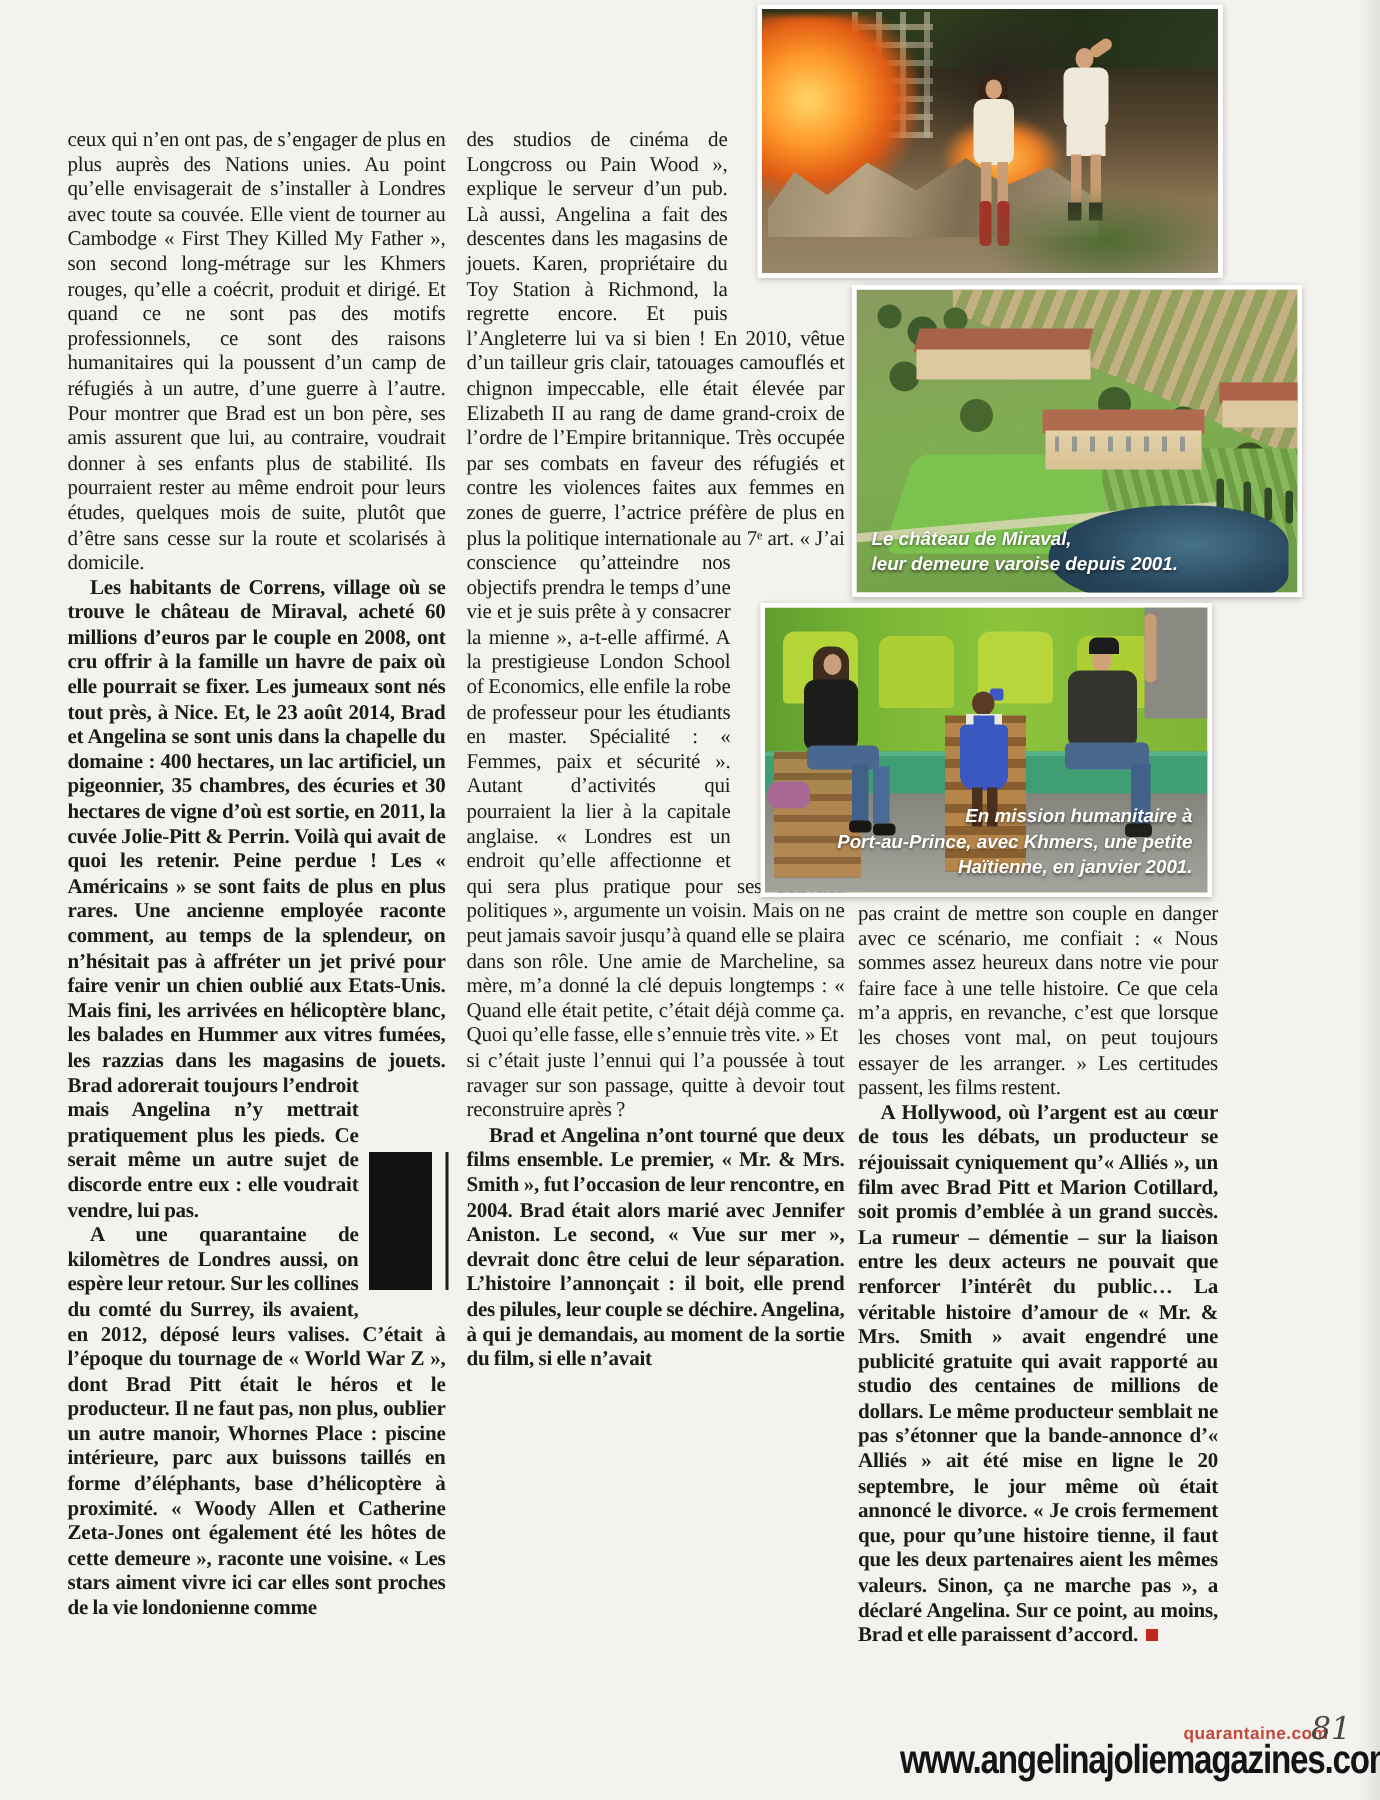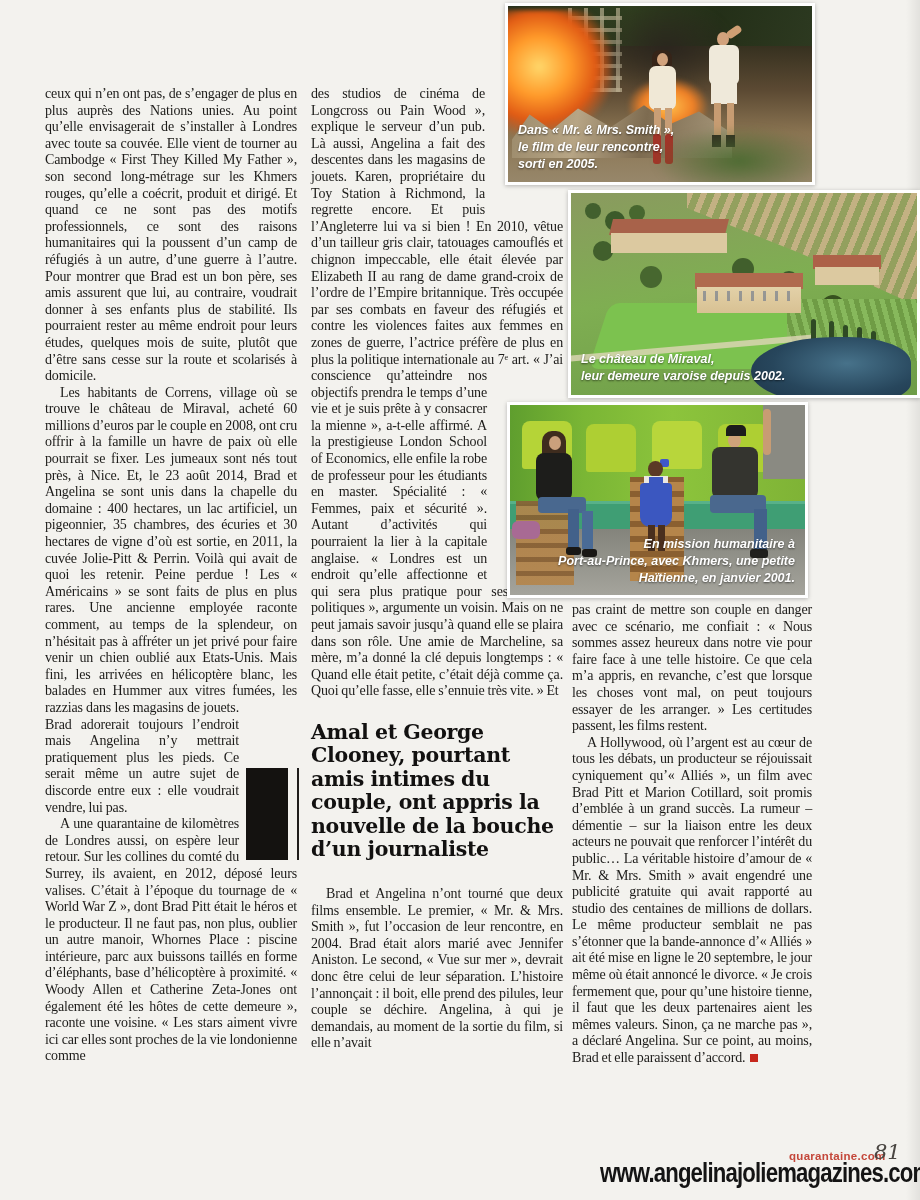--- a/index.html
+++ b/index.html
@@ -6,21 +6,21 @@
   body{width:920px;height:1200px;background:#dddcd8;font-family:"Liberation Serif",serif;}
   .page{position:relative;width:920px;height:1200px;background:#f3f2ee;overflow:hidden;}
   .page::after{content:"";position:absolute;top:0;right:0;width:14px;height:100%;
     background:linear-gradient(90deg,rgba(0,0,0,0) 0%,rgba(0,0,0,.07) 100%);pointer-events:none;}
   .abs{position:absolute;}
 
   
   .col{position:absolute;z-index:1;color:#1c1b19;font-size:14px;line-height:16.6px;
        letter-spacing:-0.15px;word-spacing:-0.4px;}
   .col p{margin:0;text-align:justify;}
-  .ind{text-indent:15px;}
+  .ind{text-indent:15px;font-weight:bold;}
   .col1{left:45px;top:86px;width:252px;}
   .col2{left:311px;top:86px;width:252px;}
   .col3{left:572px;top:602px;width:240px;}
   .shim{float:right;}
   .shimA{width:78px;height:118px;}
   .shimB{width:76px;height:215px;clear:right;}
   .shimC{width:58px;height:150px;}
 
   .pullquote{font-family:"DejaVu Serif",serif;font-weight:700;color:#121110;
     font-size:20.5px;line-height:23.5px;letter-spacing:-0.3px;text-align:left;
@@ -73,21 +73,21 @@
   .p1-pitt .arm{left:22px;top:-4px;width:16px;height:8px;background:#cf9f74;border-radius:4px;transform:rotate(-35deg);}
   .p1-pitt .tee{left:5px;top:13px;width:30px;height:40px;background:#efe9da;border-radius:6px;}
   .p1-pitt .shorts{left:7px;top:52px;width:26px;height:20px;background:#efe9da;}
   .p1-pitt .leg1{left:10px;top:71px;width:7px;height:34px;background:#c79c72;}
   .p1-pitt .leg2{left:23px;top:71px;width:7px;height:34px;background:#c79c72;}
   .p1-pitt .shoe1{left:8px;top:103px;width:9px;height:12px;background:#2d261e;}
   .p1-pitt .shoe2{left:22px;top:103px;width:9px;height:12px;background:#2d261e;}
   .cap-smith{left:10px;top:116px;}
 
   
-  .ph-miraval{left:568px;top:190px;width:352px;height:208px;
+  .ph-miraval{left:568px;top:190px;width:300px;height:208px;
     background:linear-gradient(170deg,#8a9a5f 0%,#7fae52 45%,#6d9c47 100%);}
   .p2-groves{right:0;top:0;width:230px;height:128px;
     background:repeating-linear-gradient(112deg,#c3b183 0 6px,#93a05e 6px 13px);
     clip-path:polygon(14% 0,100% 0,100% 88%,48% 46%,0 12%,0 0);}
   .p2-trees{left:14px;top:10px;width:16px;height:16px;background:#42602e;border-radius:50%;
     box-shadow:22px 10px 0 2px #3c5a2a,44px 2px 0 #47672f,88px 26px 0 4px #3c5a2a,
       150px 58px 0 3px #415f2c,196px 70px 0 2px #3c5a2a,58px 66px 0 3px #47672f,
       10px 40px 0 2px #415f2c,240px 96px 0 4px #37511f,120px 92px 0 3px #3c5a2a;}
   .p2-bldg{background:#dcc9a0;}
   .p2-b1w{left:40px;top:40px;width:116px;height:20px;}
@@ -190,45 +190,40 @@
       <div class="arm"></div>
         <div class="face"></div>
         <div class="tee"></div>
         <div class="shorts"></div>
       <div class="leg1"></div>
         <div class="leg2"></div>
         <div class="shoe1"></div>
         <div class="shoe2"></div>
     </div>
     <div class="abs p1-foliage"></div>
-    <div class="cap cap-smith">
-      <span>Dans « Mr. &amp; Mrs. Smith »,</span>
-      <span>le film de leur rencontre,</span>
-      <span>sorti en 2005.</span>
-    </div>
   </div>
 
   <div class="photo ph-miraval">
     <div class="abs p2-groves"></div>
     <div class="abs p2-trees"></div>
     <div class="abs p2-bldg p2-b1r"></div>
     <div class="abs p2-bldg p2-b1w"></div>
     <div class="abs p2-lawn"></div>
     <div class="abs p2-vines"></div>
     <div class="abs p2-bldg p2-b2r"></div>
     <div class="abs p2-bldg p2-b2w"></div>
     <div class="abs p2-win"></div>
     <div class="abs p2-bldg p2-b3r"></div>
     <div class="abs p2-bldg p2-b3w"></div>
     <div class="abs p2-path"></div>
     <div class="abs p2-cyp"></div>
     <div class="abs p2-pond"></div>
     <div class="cap cap-miraval">
       <span>Le château de Miraval,</span>
-      <span>leur demeure varoise depuis 2002.</span>
+      <span>leur demeure varoise depuis 2001.</span>
     </div>
   </div>
 
   <div class="photo ph-haiti">
     <div class="abs p3-chairs"></div>
     <div class="abs p3-bench"></div>
     <div class="abs p3-ground"></div>
     <div class="abs p3-wchair1"></div>
     <div class="abs p3-wchair2"></div>
     <div class="abs p3-cushion"></div>
@@ -272,21 +267,21 @@
   <div class="abs vrule"></div>
 
   <div class="col col1">
     <p><span>ceux qui n’en ont pas, de s’engager de plus en plus auprès des Nations unies. Au point qu’elle envisagerait de s’installer à Londres avec toute sa couvée. Elle vient de tourner au Cambodge « First They Killed My Father », son second long-métrage sur les Khmers rouges, qu’elle a coécrit, produit et dirigé. Et quand ce ne sont pas des motifs professionnels, ce sont des raisons humanitaires qui la poussent d’un camp de réfugiés à un autre, d’une guerre à l’autre. Pour montrer que Brad est un bon père, ses amis assurent que lui, au contraire, voudrait donner à ses enfants plus de stabilité. Ils pourraient rester au même endroit pour leurs études, quelques mois de suite, plutôt que d’être sans cesse sur la route et scolarisés à domicile.</span></p>
     <p class="ind"><span>Les habitants de Correns, village où se trouve le château de Miraval, acheté 60 millions d’euros par le couple en 2008, ont cru offrir à la famille un havre de paix où elle pourrait se fixer. Les jumeaux sont nés tout près, à Nice. Et, le 23 août 2014, Brad et Angelina se sont unis dans la chapelle du domaine : 400 hectares, un lac artificiel, un pigeonnier, 35 chambres, des écuries et 30 hectares de vigne d’où est sortie, en 2011, la cuvée Jolie-Pitt &amp; Perrin. Voilà qui avait de quoi les retenir. Peine perdue ! Les « Américains » se sont faits de plus en plus rares. Une ancienne employée raconte comment, au temps de la splendeur, on n’hésitait pas à affréter un jet privé pour faire venir un chien oublié aux Etats-Unis. Mais fini, les arrivées en hélicoptère blanc, les balades en Hummer aux vitres fumées, les razzias dans les magasins de jouets. </span><span class="shim shimC"></span><span>Brad adorerait toujours l’endroit mais Angelina n’y mettrait pratiquement plus les pieds. Ce serait même un autre sujet de discorde entre eux : elle voudrait vendre, lui pas.</span></p>
     <p class="ind"><span>A une quarantaine de kilomètres de Londres aussi, on espère leur retour. Sur les collines du comté du Surrey, ils avaient, en 2012, déposé leurs valises. C’était à l’époque du tournage de « World War Z », dont Brad Pitt était le héros et le producteur. Il ne faut pas, non plus, oublier un autre manoir, Whornes Place : piscine intérieure, parc aux buissons taillés en forme d’éléphants, base d’hélicoptère à proximité. « Woody Allen et Catherine Zeta-Jones ont également été les hôtes de cette demeure », raconte une voisine. « Les stars aiment vivre ici car elles sont proches de la vie londonienne comme</span></p>
   </div>
 
   <div class="col col2">
     <p><span class="shim shimA"></span><span>des studios de cinéma de Longcross ou Pain Wood », explique le serveur d’un pub. Là aussi, Angelina a fait des descentes dans les magasins de jouets. Karen, propriétaire du Toy Station à Richmond, la regrette encore. Et puis l’Angleterre lui va si bien ! En 2010, vêtue d’un tailleur gris clair, tatouages camouflés et chignon impeccable, elle était élevée par Elizabeth II au rang de dame grand-croix de l’ordre de l’Empire britannique. Très occupée par ses combats en faveur des réfugiés et contre les violences faites aux femmes en zones de guerre, l’actrice préfère de plus en plus la politique internationale au 7ᵉ art. « J’ai conscience </span><span class="shim shimB"></span><span>qu’atteindre nos objectifs prendra le temps d’une vie et je suis prête à y consacrer la mienne », a-t-elle affirmé. A la prestigieuse London School of Economics, elle enfile la robe de professeur pour les étudiants en master. Spécialité : « Femmes, paix et sécurité ». Autant d’activités qui pourraient la lier à la capitale anglaise. « Londres est un endroit qu’elle affectionne et qui sera plus pratique pour ses activités politiques », argumente un voisin. Mais on ne peut jamais savoir jusqu’à quand elle se plaira dans son rôle. Une amie de Marcheline, sa mère, m’a donné la clé depuis longtemps : « Quand elle était petite, c’était déjà comme ça. Quoi qu’elle fasse, elle s’ennuie très vite. » Et</span></p>
-    <div class="pullquote">Amal et George Clooney, pourtant amis intimes du couple, ont appris la nouvelle de la bouche d’un journaliste</div>
+    <p><span>si c’était juste l’ennui qui l’a poussée à tout ravager sur son passage, quitte à devoir tout reconstruire après ?</span></p>
     <p class="ind"><span>Brad et Angelina n’ont tourné que deux films ensemble. Le premier, « Mr. &amp; Mrs. Smith », fut l’occasion de leur rencontre, en 2004. Brad était alors marié avec Jennifer Aniston. Le second, « Vue sur mer », devrait donc être celui de leur séparation. L’histoire l’annonçait : il boit, elle prend des pilules, leur couple se déchire. Angelina, à qui je demandais, au moment de la sortie du film, si elle n’avait</span></p>
   </div>
 
   <div class="col col3">
     <p><span>pas craint de mettre son couple en danger avec ce scénario, me confiait : « Nous sommes assez heureux dans notre vie pour faire face à une telle histoire. Ce que cela m’a appris, en revanche, c’est que lorsque les choses vont mal, on peut toujours essayer de les arranger. » Les certitudes passent, les films restent.</span></p>
     <p class="ind"><span>A Hollywood, où l’argent est au cœur de tous les débats, un producteur se réjouissait cyniquement qu’« Alliés », un film avec Brad Pitt et Marion Cotillard, soit promis d’emblée à un grand succès. La rumeur – démentie – sur la liaison entre les deux acteurs ne pouvait que renforcer l’intérêt du public… La véritable histoire d’amour de « Mr. &amp; Mrs. Smith » avait engendré une publicité gratuite qui avait rapporté au studio des centaines de millions de dollars. Le même producteur semblait ne pas s’étonner que la bande-annonce d’« Alliés » ait été mise en ligne le 20 septembre, le jour même où était annoncé le divorce. « Je crois fermement que, pour qu’une histoire tienne, il faut que les deux partenaires aient les mêmes valeurs. Sinon, ça ne marche pas », a déclaré Angelina. Sur ce point, au moins, Brad et elle paraissent d’accord.</span><span class="endmark"></span></p>
   </div>
 
   <div class="abs site-credit">quarantaine.com</div>
   <div class="abs page-number">81</div>

